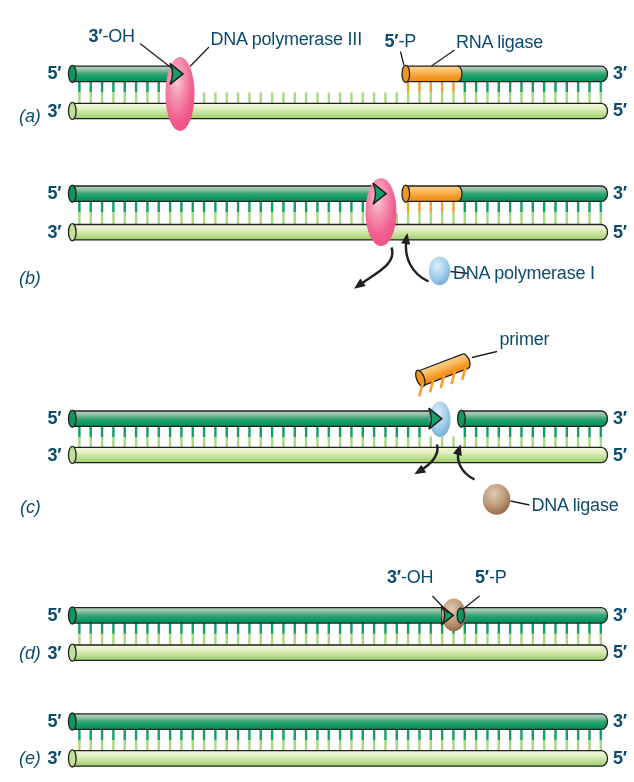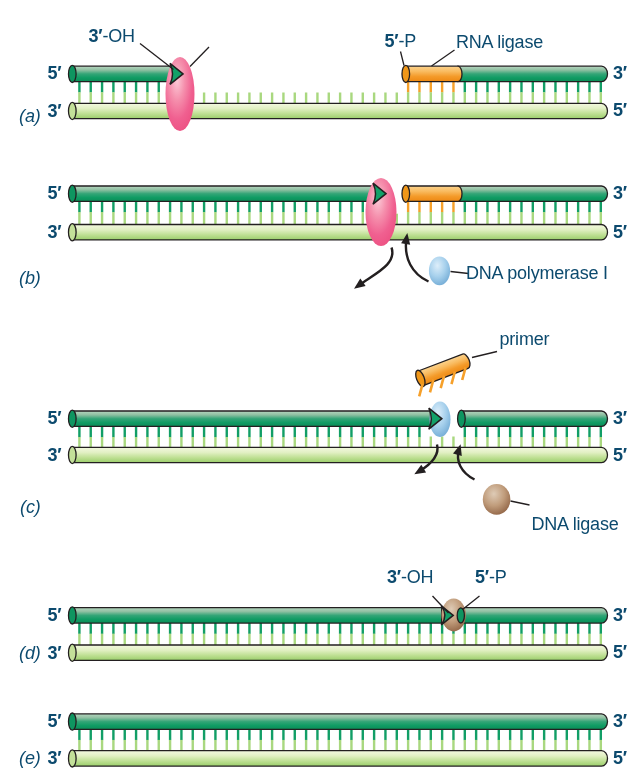--- a/index.html
+++ b/index.html
@@ -586,20 +586,23 @@
         <polygon points="407.3363145133967,233.06395566292161 410.2101952957962,244.63550738464653 401.1171756774105,243.2365812895103" fill="#231f20"></polygon>
         <path d="M 437 444.5 C 440 456 430.5 464.5 419 471.5" fill="none" stroke="#231f20" stroke-width="2.4"></path>
         <polygon points="414.3019079441206,474.3597082079266 421.306336100159,464.710978436247 426.0898480115999,472.56960514789984" fill="#231f20"></polygon>
         <path d="M 474.5 479.5 C 461 472.5 455.5 461 459 449.5" fill="none" stroke="#231f20" stroke-width="2.4"></path>
         <polygon points="460.60138888680484,444.2382936576413 461.7993109631679,456.10104977495917 452.9979112632224,453.42236290975836" fill="#231f20"></polygon>
       </g>
     </svg>
 <div class="label" style="top: 24px; left: 88.5px;">
       <div><b>3′</b><span>-OH</span></div>
     </div>
+    <div class="label" style="top: 27px; left: 210.5px;">
+      <div><span>DNA polymerase III</span></div>
+    </div>
     <div class="label" style="top: 28.5px; left: 384.5px;">
       <div><b>5′</b><span>-P</span></div>
     </div>
     <div class="label" style="top: 30px; left: 456px;">
       <div><span>RNA ligase</span></div>
     </div>
     <div class="label" style="top: 61.3px; right: 572.5px; text-align: right;">
       <div><b>5′</b></div>
     </div>
     <div class="label it" style="top: 103.5px; right: 593.5px; text-align: right;">
@@ -622,42 +625,42 @@
     </div>
     <div class="label" style="top: 181.3px; left: 613px;">
       <div><b>3′</b></div>
     </div>
     <div class="label" style="top: 219.5px; left: 613px;">
       <div><b>5′</b></div>
     </div>
     <div class="label it" style="top: 265.5px; right: 593.5px; text-align: right;">
       <div><span>(b)</span></div>
     </div>
-    <div class="label" style="top: 261px; left: 466px;">
+    <div class="label" style="top: 261px; left: 453px;">
       <div><span>DNA polymerase I</span></div>
     </div>
     <div class="label" style="top: 327px; left: 499.5px;">
       <div><span>primer</span></div>
     </div>
     <div class="label" style="top: 406.1px; right: 572.5px; text-align: right;">
       <div><b>5′</b></div>
     </div>
     <div class="label" style="top: 442.5px; right: 572.5px; text-align: right;">
       <div><b>3′</b></div>
     </div>
     <div class="label" style="top: 406.1px; left: 613px;">
       <div><b>3′</b></div>
     </div>
     <div class="label" style="top: 442.5px; left: 613px;">
       <div><b>5′</b></div>
     </div>
     <div class="label it" style="top: 494.5px; right: 593.5px; text-align: right;">
       <div><span>(c)</span></div>
     </div>
-    <div class="label" style="top: 512px; left: 531.5px;">
+    <div class="label" style="top: 493px; left: 531.5px;">
       <div><span>DNA ligase</span></div>
     </div>
     <div class="label" style="top: 565px; left: 387px;">
       <div><b>3′</b><span>-OH</span></div>
     </div>
     <div class="label" style="top: 565px; left: 475px;">
       <div><b>5′</b><span>-P</span></div>
     </div>
     <div class="label" style="top: 602.9px; right: 572.5px; text-align: right;">
       <div><b>5′</b></div>

